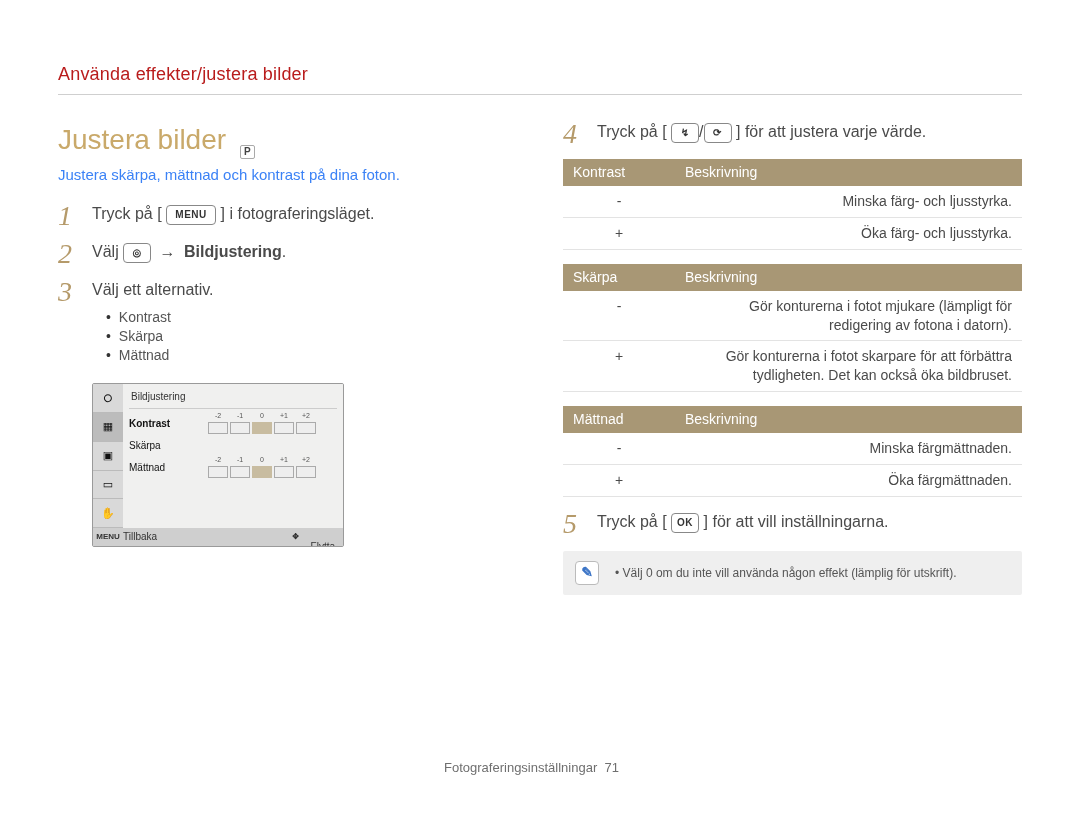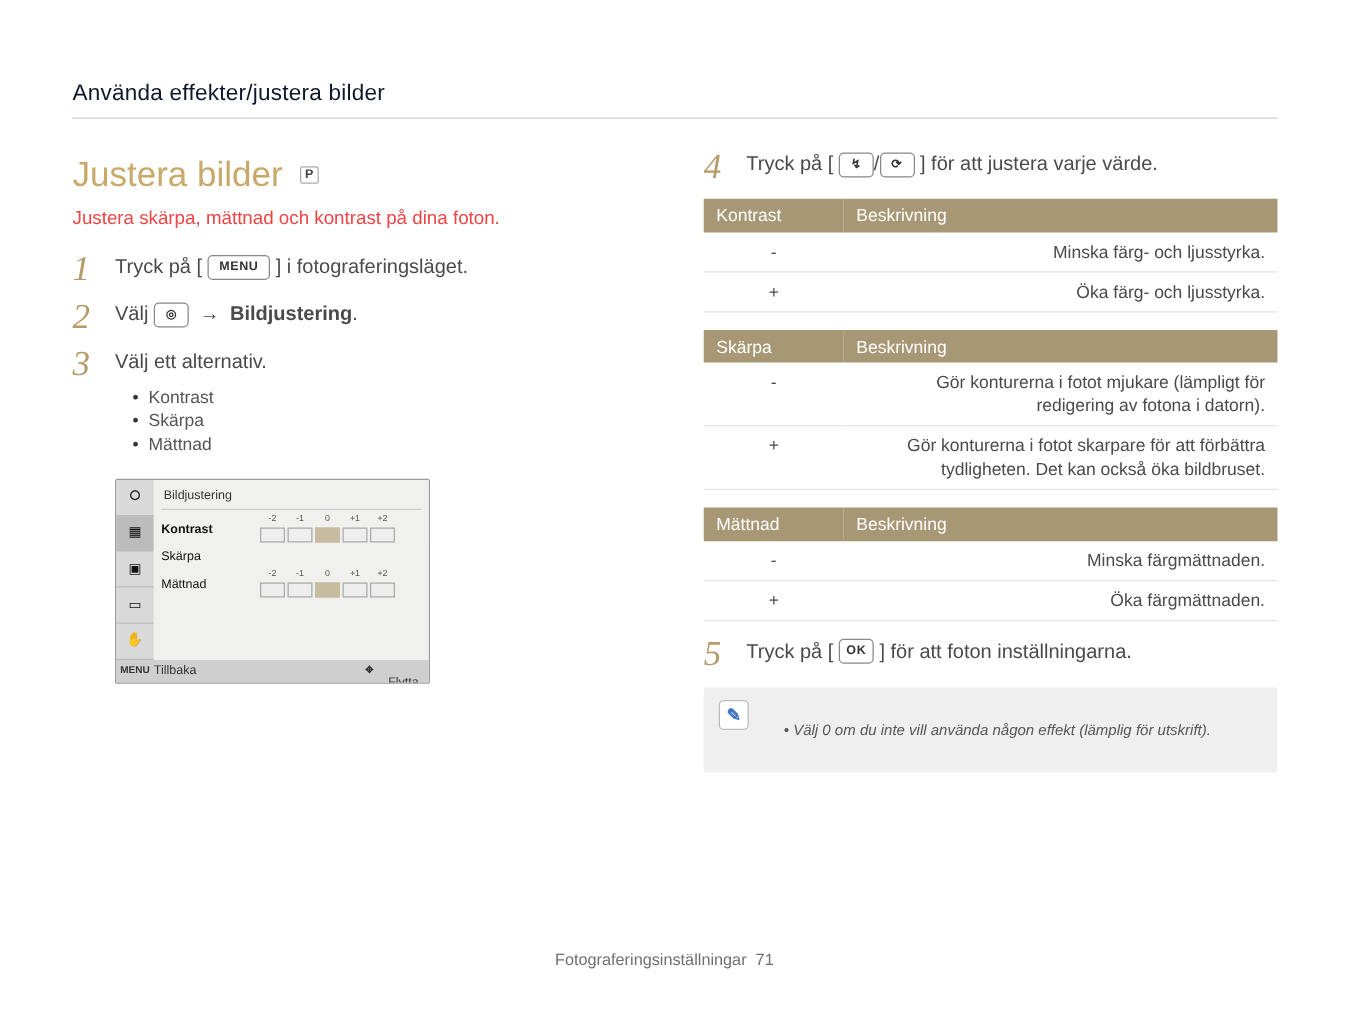--- a/index.html
+++ b/index.html
@@ -16,59 +16,59 @@
   .page {
     position: relative;
     width: 1080px;
     height: 815px;
     box-sizing: border-box;
     padding: 62px 58px 40px 58px;
   }
   .running-head {
     font-size: 18px;
     font-weight: 300;
-    color: #0f172a;
+    color: #b91c1c;
     letter-spacing: 0.2px;
     border-bottom: 1px solid #cfcfcf;
     padding-bottom: 8px;
     margin-bottom: 26px;
   }
   .columns {
     display: flex;
     gap: 46px;
   }
   .col {
     flex: 1 1 0;
     min-width: 0;
   }
   h1.title {
     margin: 0 0 4px 0;
     font-size: 28px;
     font-weight: 400;
     color: #c9a96a;
     display: flex;
-    align-items: center;
+    align-items: flex-end;
     gap: 14px;
   }
   .mode-chip {
     display: inline-flex;
     align-items: center;
     justify-content: center;
     font-size: 10px;
     color: #444;
     border: 1px solid #aaa;
     border-radius: 2px;
     padding: 1px 3px;
     line-height: 1;
     font-weight: 700;
   }
   p.lede {
     margin: 6px 0 18px 0;
     font-size: 15px;
-    color: #ef4444;
+    color: #3b82f6;
   }
   ol.steps {
     list-style: none;
     counter-reset: step;
     padding: 0;
     margin: 0;
   }
   ol.steps > li {
     counter-increment: step;
     position: relative;
@@ -252,22 +252,21 @@
     color: #3b74c6;
     font-weight: 700;
     font-size: 14px;
     display: flex;
     align-items: center;
     justify-content: center;
   }
   .note ul {
     list-style: none;
     padding: 0;
-    margin: 16px;
-    font-style: italic;
+    margin: 4px;
   }
   .note ul li::before { content: "•  "; }
 
   .footer {
     position: absolute;
     bottom: 38px;
     left: 0; right: 17px;
     text-align: center;
     font-size: 13px;
     color: #6f6f6f;
@@ -449,21 +448,21 @@
           <td>+</td>
           <td>Öka färgmättnaden.</td>
         </tr>
       </tbody>
         </table>
 
       <ol class="steps" style="counter-reset: step 4;">
         <li>
           <span>Tryck på [</span>
           <span class="inline-icon small">OK</span>
-          <span>] för att foton inställningarna.</span>
+          <span>] för att vill inställningarna.</span>
         </li>
       </ol>
 
       <div class="note">
         <div class="badge">✎</div>
         <ul>
           <li>Välj 0 om du inte vill använda någon effekt (lämplig för utskrift).</li>
         </ul>
       </div>
 

